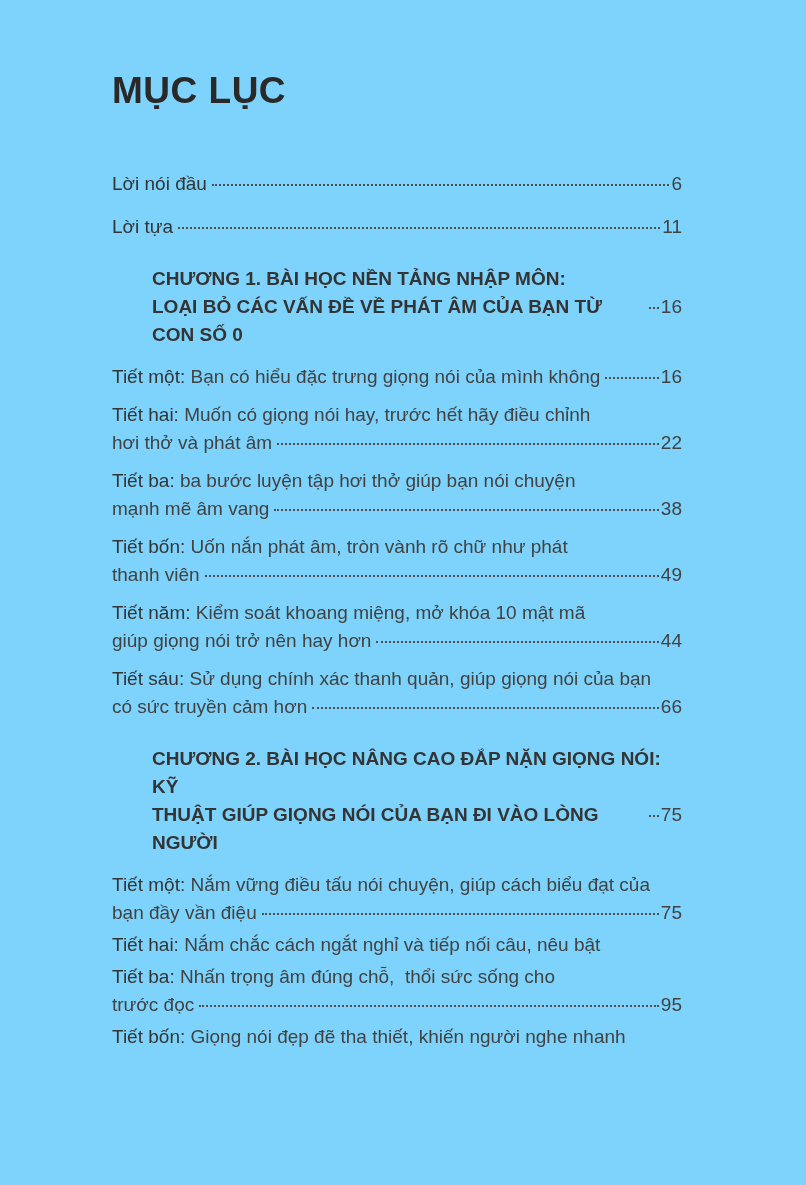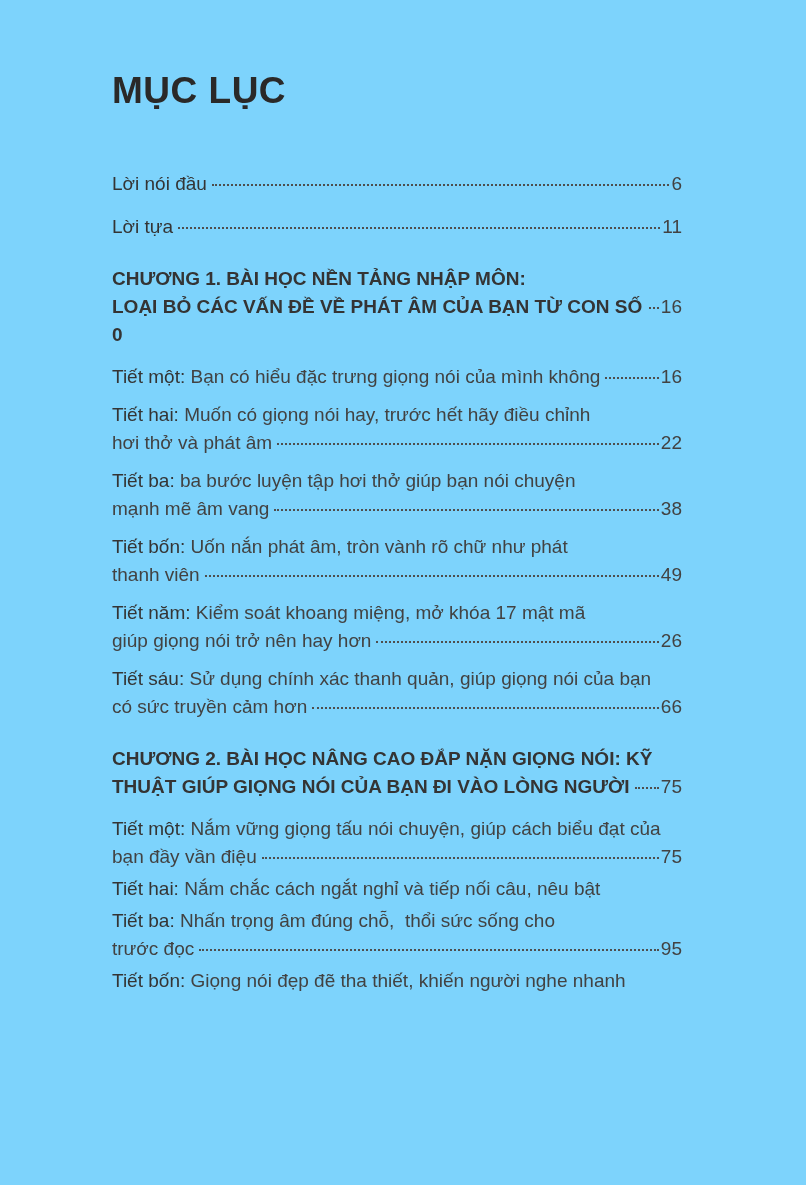--- a/index.html
+++ b/index.html
@@ -50,21 +50,21 @@
     border-bottom: 2px dotted #4e4e4e;
     margin: 0 2px 0 5px;
     transform: translateY(-4px);
   }
   .pg {
     flex: 0 0 auto;
     color: #424242;
   }
   .front-entry { margin-bottom: 15px; }
   .heading { margin-top: 24px; margin-bottom: 14px; }
-  .heading .line { font-weight: 700; color: #343434; }
+  .heading .line { font-weight: 700; color: #343434; margin-left: 40px; }
   .heading .pg { font-weight: 400; color: #424242; }
   .item { margin-bottom: 12px; }
   .ch-1 .item { margin-bottom: 10px; }
   .ch-2 .item { margin-bottom: 4px; }
 </style>
 </head>
 <body>
 
 <div class="page">
   <h1 class="title">MỤC LỤC</h1>
@@ -133,26 +133,26 @@
           </div>
           <div class="line">
             <span class="t">thanh viên</span>
             <span class="leader"></span>
             <span class="pg">49</span>
           </div>
         </div>
         <div class="item">
           <div class="line">
             <span class="b">Tiết năm:</span>
-            <span class="t"> Kiểm soát khoang miệng, mở khóa 17 mật mã</span>
+            <span class="t"> Kiểm soát khoang miệng, mở khóa 10 mật mã</span>
           </div>
           <div class="line">
             <span class="t">giúp giọng nói trở nên hay hơn</span>
             <span class="leader"></span>
-            <span class="pg">26</span>
+            <span class="pg">44</span>
           </div>
         </div>
         <div class="item">
           <div class="line">
             <span class="b">Tiết sáu:</span>
             <span class="t"> Sử dụng chính xác thanh quản, giúp giọng nói của bạn</span>
           </div>
           <div class="line">
             <span class="t">có sức truyền cảm hơn</span>
             <span class="leader"></span>
@@ -167,21 +167,21 @@
           </div>
           <div class="line">
             <span class="t">THUẬT GIÚP GIỌNG NÓI CỦA BẠN ĐI VÀO LÒNG NGƯỜI</span>
             <span class="leader"></span>
             <span class="pg">75</span>
           </div>
         </div>
         <div class="item">
           <div class="line">
             <span class="b">Tiết một:</span>
-            <span class="t"> Nắm vững giọng tấu nói chuyện, giúp cách biểu đạt của</span>
+            <span class="t"> Nắm vững điều tấu nói chuyện, giúp cách biểu đạt của</span>
           </div>
           <div class="line">
             <span class="t">bạn đầy vần điệu</span>
             <span class="leader"></span>
             <span class="pg">75</span>
           </div>
         </div>
         <div class="item">
           <div class="line">
             <span class="b">Tiết hai:</span>

